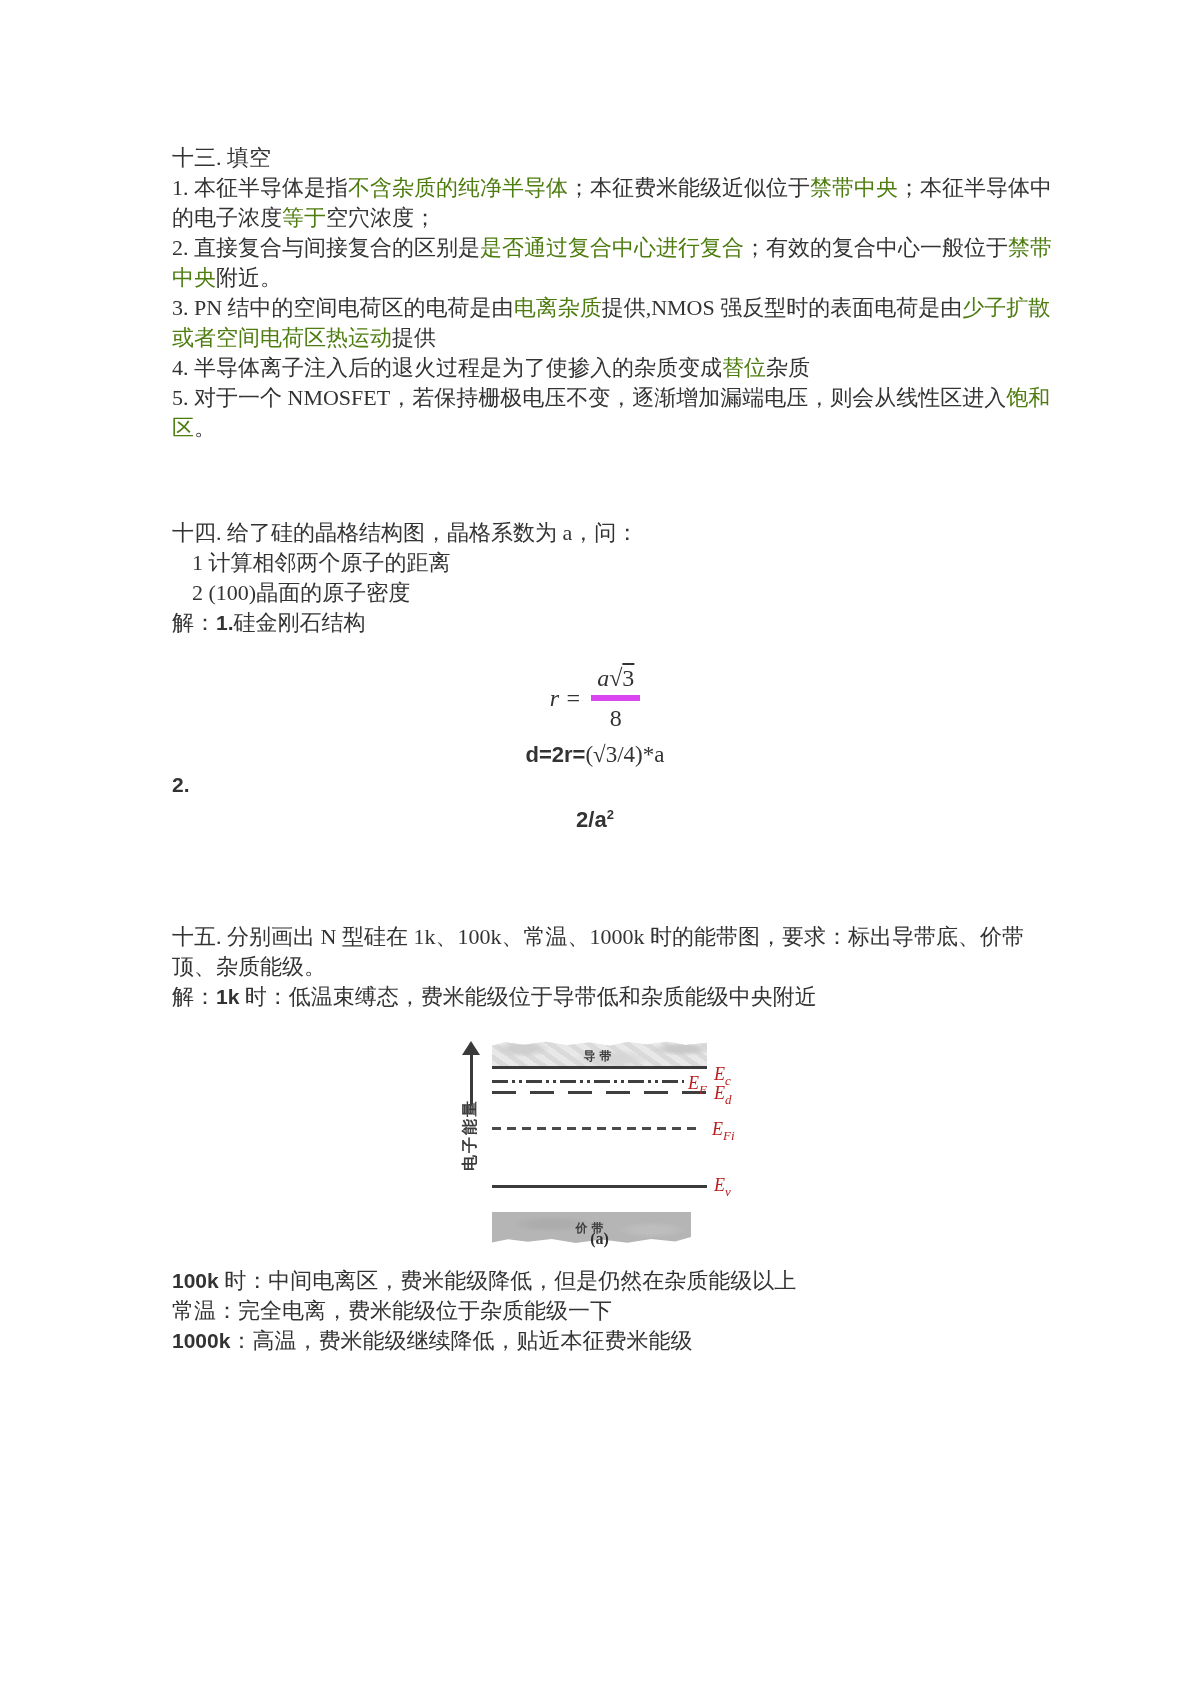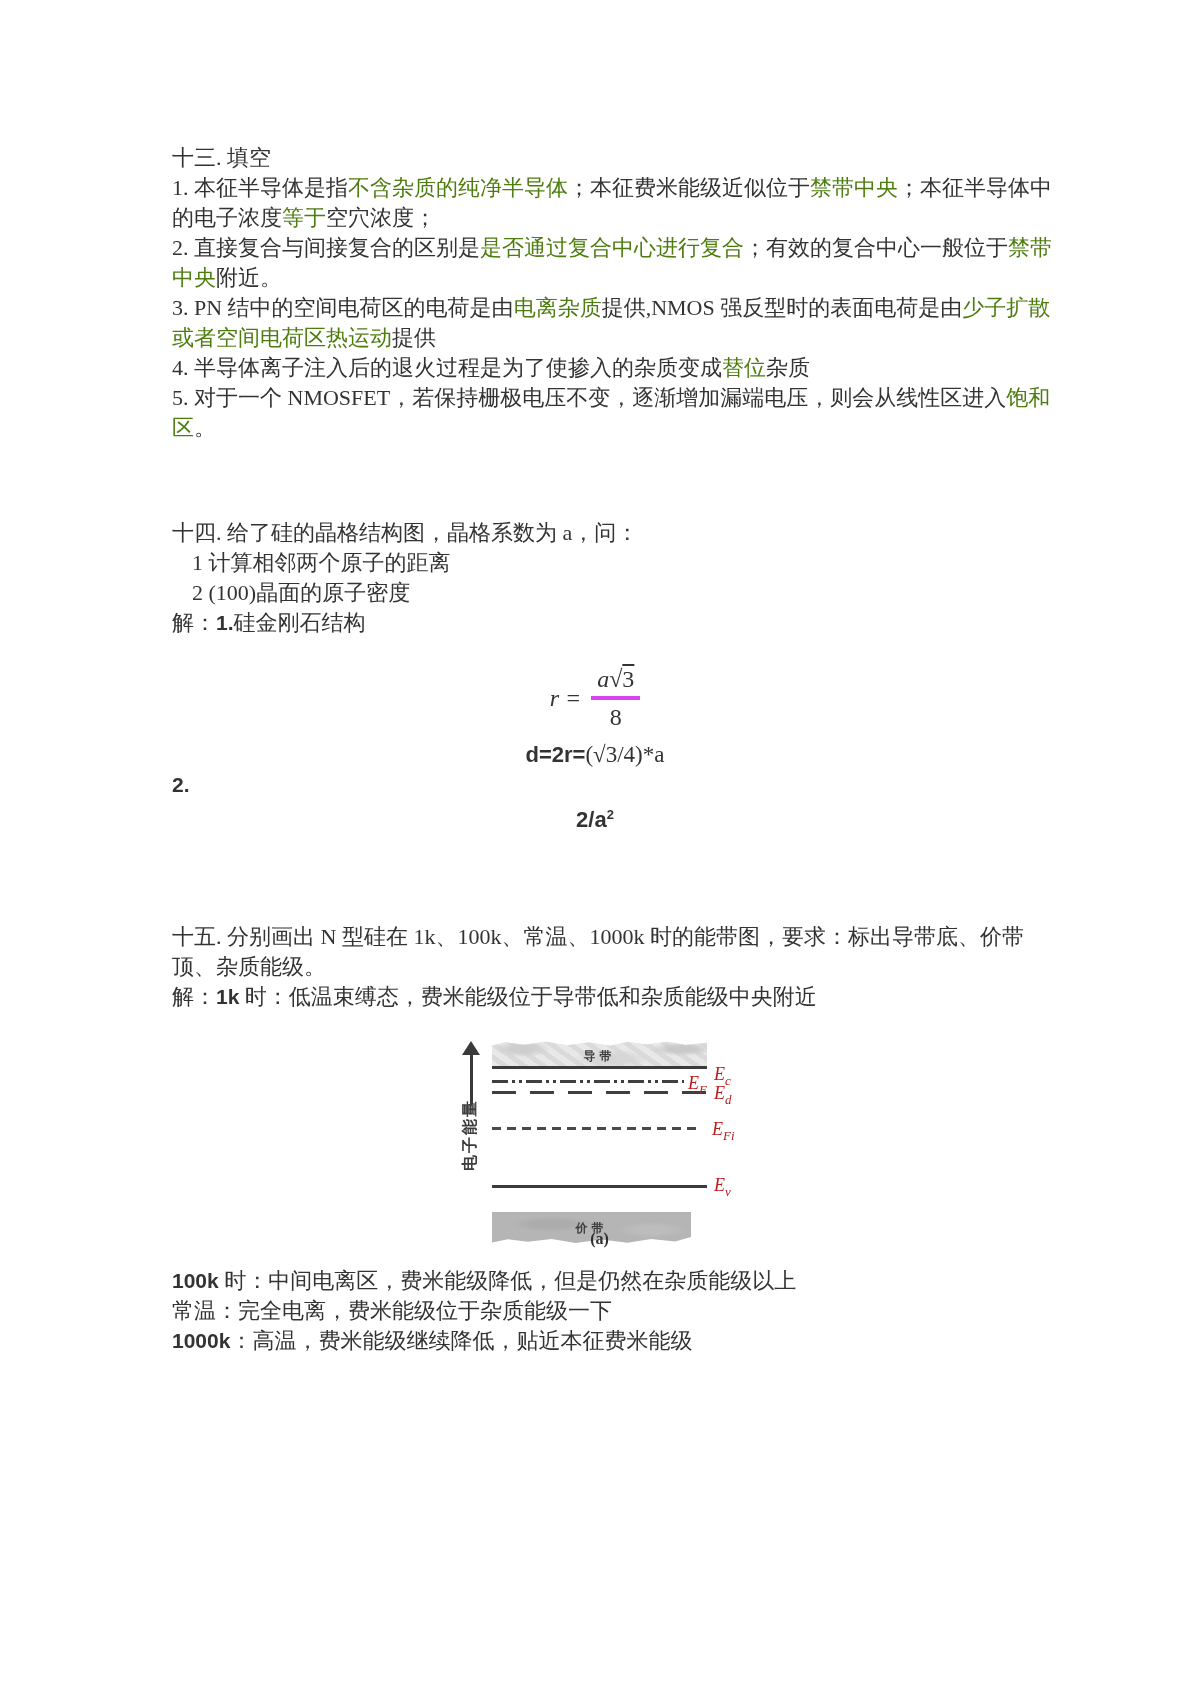--- a/index.html
+++ b/index.html
@@ -21,21 +21,21 @@
   .sub-item { padding-left:20px; }
   .mt-sec14 { margin-top:75px; }
   .mt-sec15 { margin-top:92px; }
 
   
   .full-bleed { margin-left:-172px; margin-right:-128px; width:1190px; }
   .formula-center { text-align:center; }
   .formula-r-block { margin-top:18px; height:84px; display:flex; align-items:center; justify-content:center; }
   .fr-lhs { font-style:italic; font-size:24px; margin-right:10px; }
   .fr-frac { display:inline-block; text-align:center; vertical-align:middle; font-size:24px; }
-  .fr-num { display:block; border-bottom:4px solid #d946ef; padding:0 6px 2px 6px; }
+  .fr-num { display:block; border-bottom:6px solid #d946ef; padding:0 6px 2px 6px; }
   .fr-num i { font-style:italic; }
   .fr-den { display:block; padding-top:2px; }
   .ov { text-decoration:overline; }
   .formula-d-line { height:30px; line-height:30px; font-size:22px; }
   .fd-sans { font-family:Liberation Sans, sans-serif; font-weight:700; }
   .fd-serif { font-family:"Liberation Serif", serif; font-size:23px; }
   .item2-label { font-family:"Liberation Sans", sans-serif; font-weight:600; font-size:21px; }
   .formula-density { height:30px; line-height:30px; font-family:"Liberation Sans", sans-serif; font-weight:600; font-size:22px; }
   .formula-density sup { font-size:13px; }
 

